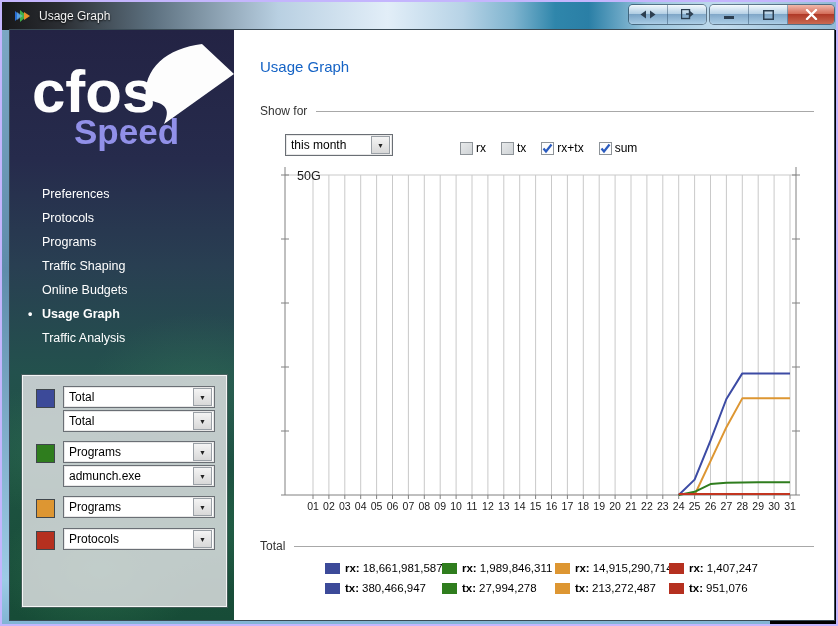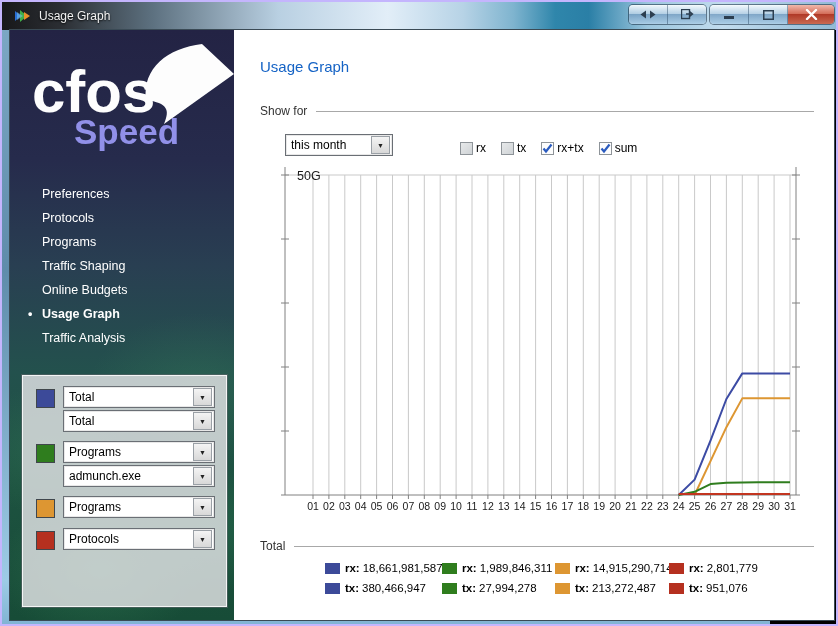--- a/index.html
+++ b/index.html
@@ -381,21 +381,21 @@
               <div class="legend-row">
                 <span class="legend-swatch" style="background: rgb(221, 150, 50);"></span>
                 <span class="legend-k">tx:</span>
                 <span class="legend-v">213,272,487</span>
               </div>
             </div>
             <div class="legend-col">
               <div class="legend-row">
                 <span class="legend-swatch" style="background: rgb(181, 48, 31);"></span>
                 <span class="legend-k">rx:</span>
-                <span class="legend-v">2,801,779</span>
+                <span class="legend-v">1,407,247</span>
               </div>
               <div class="legend-row">
                 <span class="legend-swatch" style="background: rgb(181, 48, 31);"></span>
                 <span class="legend-k">tx:</span>
                 <span class="legend-v">951,076</span>
               </div>
             </div>
           </div>
       </div>
 

